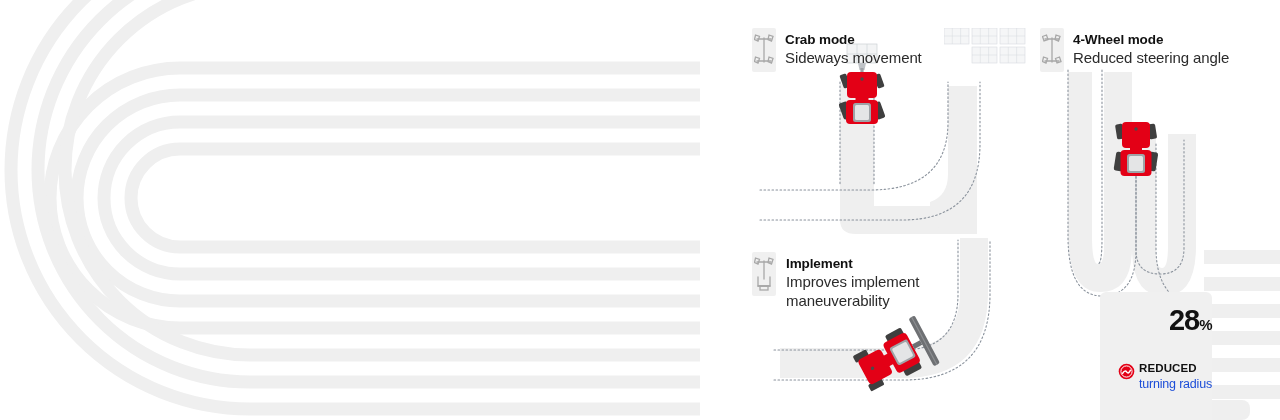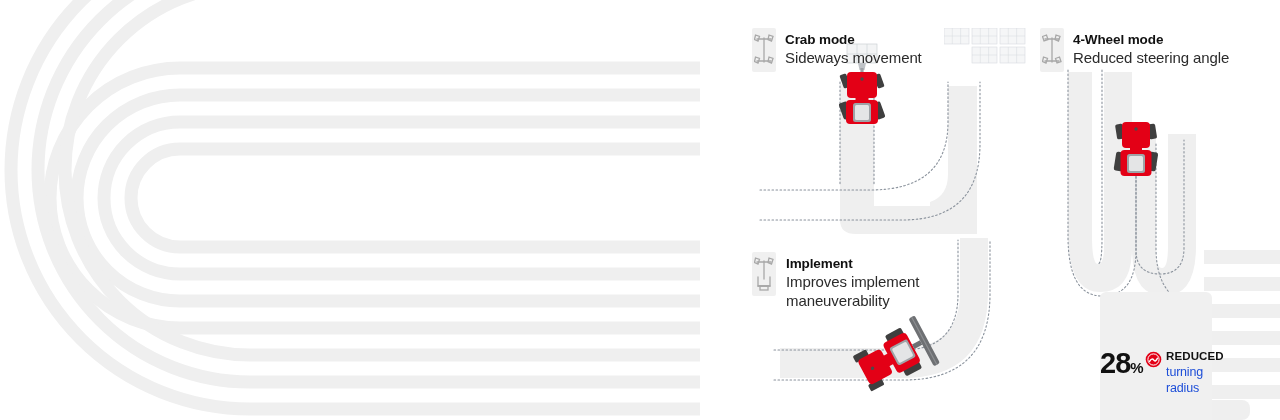--- a/index.html
+++ b/index.html
@@ -31,26 +31,26 @@
   .head-title{font-size:13.5px;font-weight:bold;color:#111111;letter-spacing:-0.1px;}
   .head-sub{font-size:15px;font-weight:normal;color:#2b2b2b;letter-spacing:-0.1px;}
 
   
   .diagram{position:absolute;left:0;top:0;width:100%;height:100%;overflow:visible;}
 
   
   .badge{
     position:absolute;left:1100px;top:292px;width:112px;height:128px;
     background:#f0f0f0;border-radius:6px 6px 0 0;
-    display:flex;align-items:center;
+    display:flex;flex-direction:column;align-items:flex-end;
     padding-top:14px;box-sizing:border-box;z-index:8;
   }
   .badge-num{font-size:29px;font-weight:bold;color:#111;line-height:1;letter-spacing:-1px;}
   .badge-pct{font-size:15px;font-weight:bold;color:#111;letter-spacing:-0.5px;}
-  .badge-row{display:flex;align-items:flex-start;gap:4px;margin-top:19px;padding-left:2px;}
+  .badge-row{display:flex;align-items:flex-start;gap:4px;margin-top:26px;padding-left:2px;}
   .badge-logo{flex:0 0 auto;margin-top:2px;}
   .badge-lines{line-height:1.3;}
   .badge-l1{font-size:11.5px;font-weight:bold;color:#111;letter-spacing:0.1px;}
   .badge-l2{font-size:12.5px;font-weight:normal;color:#1d4ed8;letter-spacing:-0.2px;}
 
   
   .fieldgrid{position:absolute;left:944px;top:28px;width:84px;height:46px;z-index:4;}
 </style>
 </head>
 <body>

